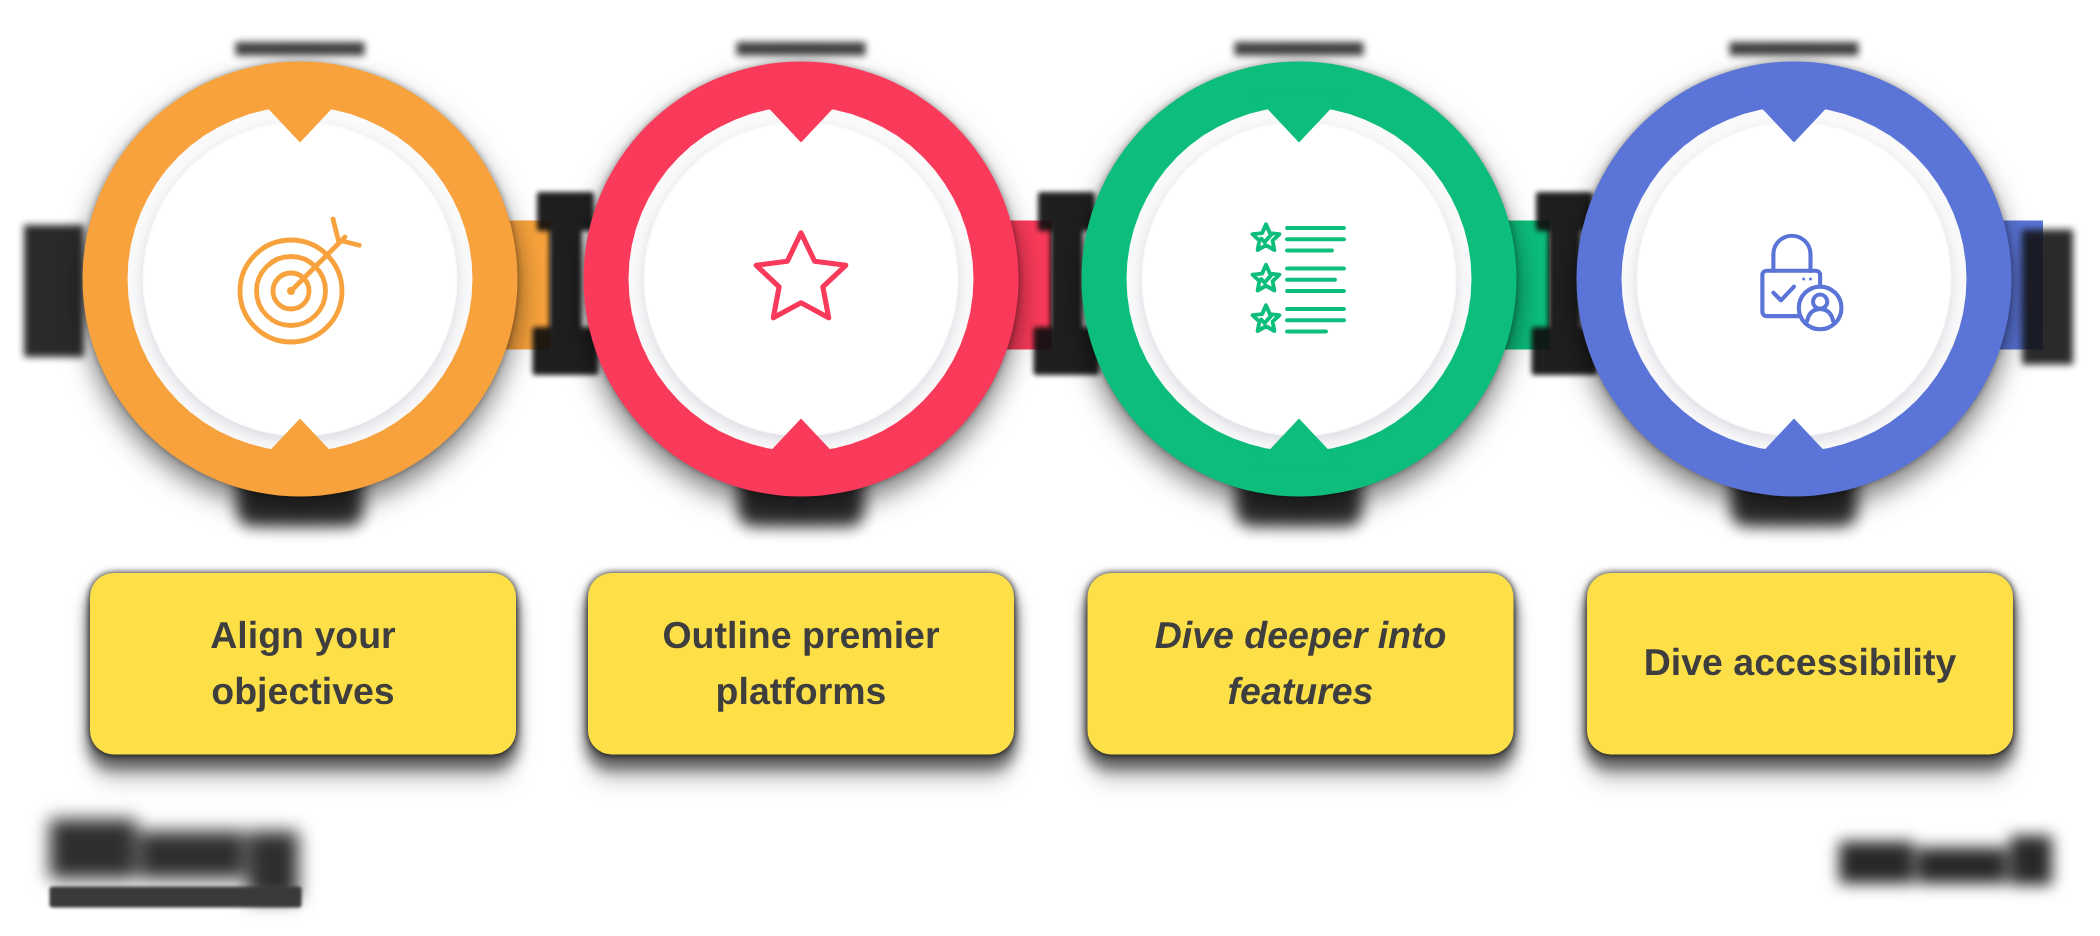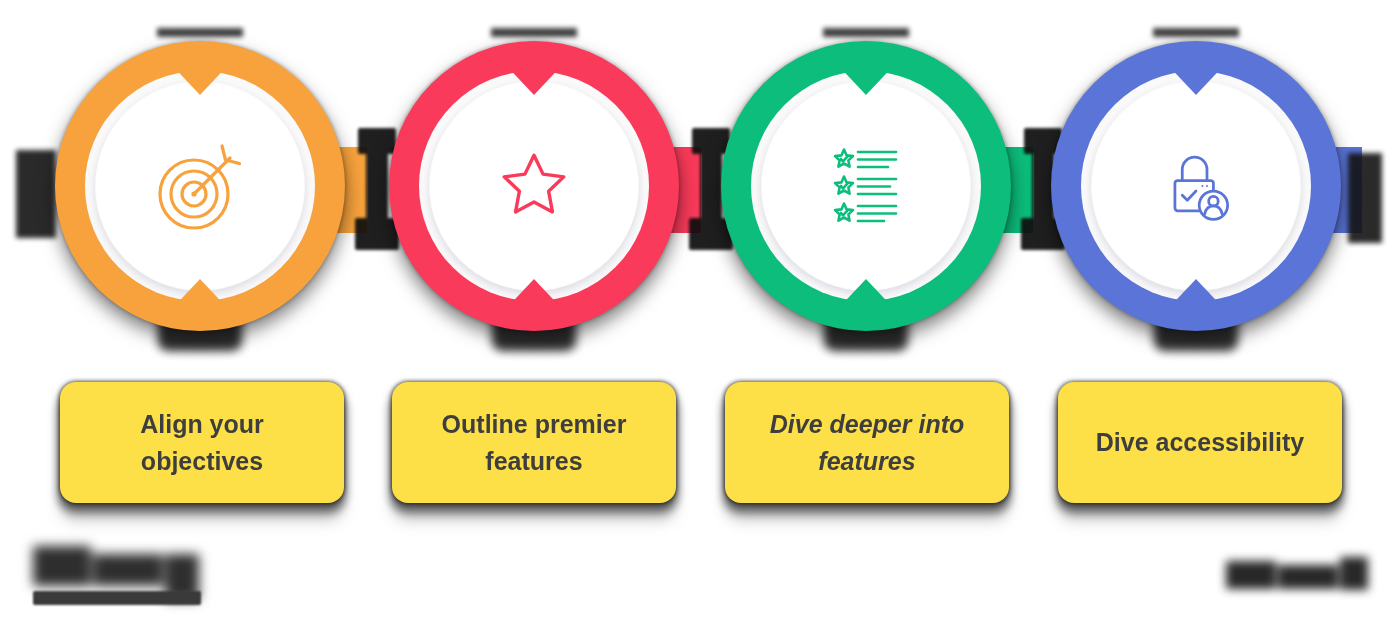--- a/index.html
+++ b/index.html
@@ -177,21 +177,21 @@
           </svg>
         </span>
       </div>
     </div>
   </div>
 
   <div class="card" style="left:60px;">
     <span>Align your objectives</span>
   </div>
   <div class="card" style="left:392px;">
-    <span>Outline premier features</span>
+    <span>Outline premier platforms</span>
   </div>
   <div class="card" style="left:725px;font-style:italic;">
     <span>Dive deeper into features</span>
   </div>
   <div class="card" style="left:1058px;">
     <span>Dive accessibility</span>
   </div>
 
   <div class="wm wm-word-left">
     <div class="blob" style="left:0;top:4px;width:58px;height:40px;"></div>

